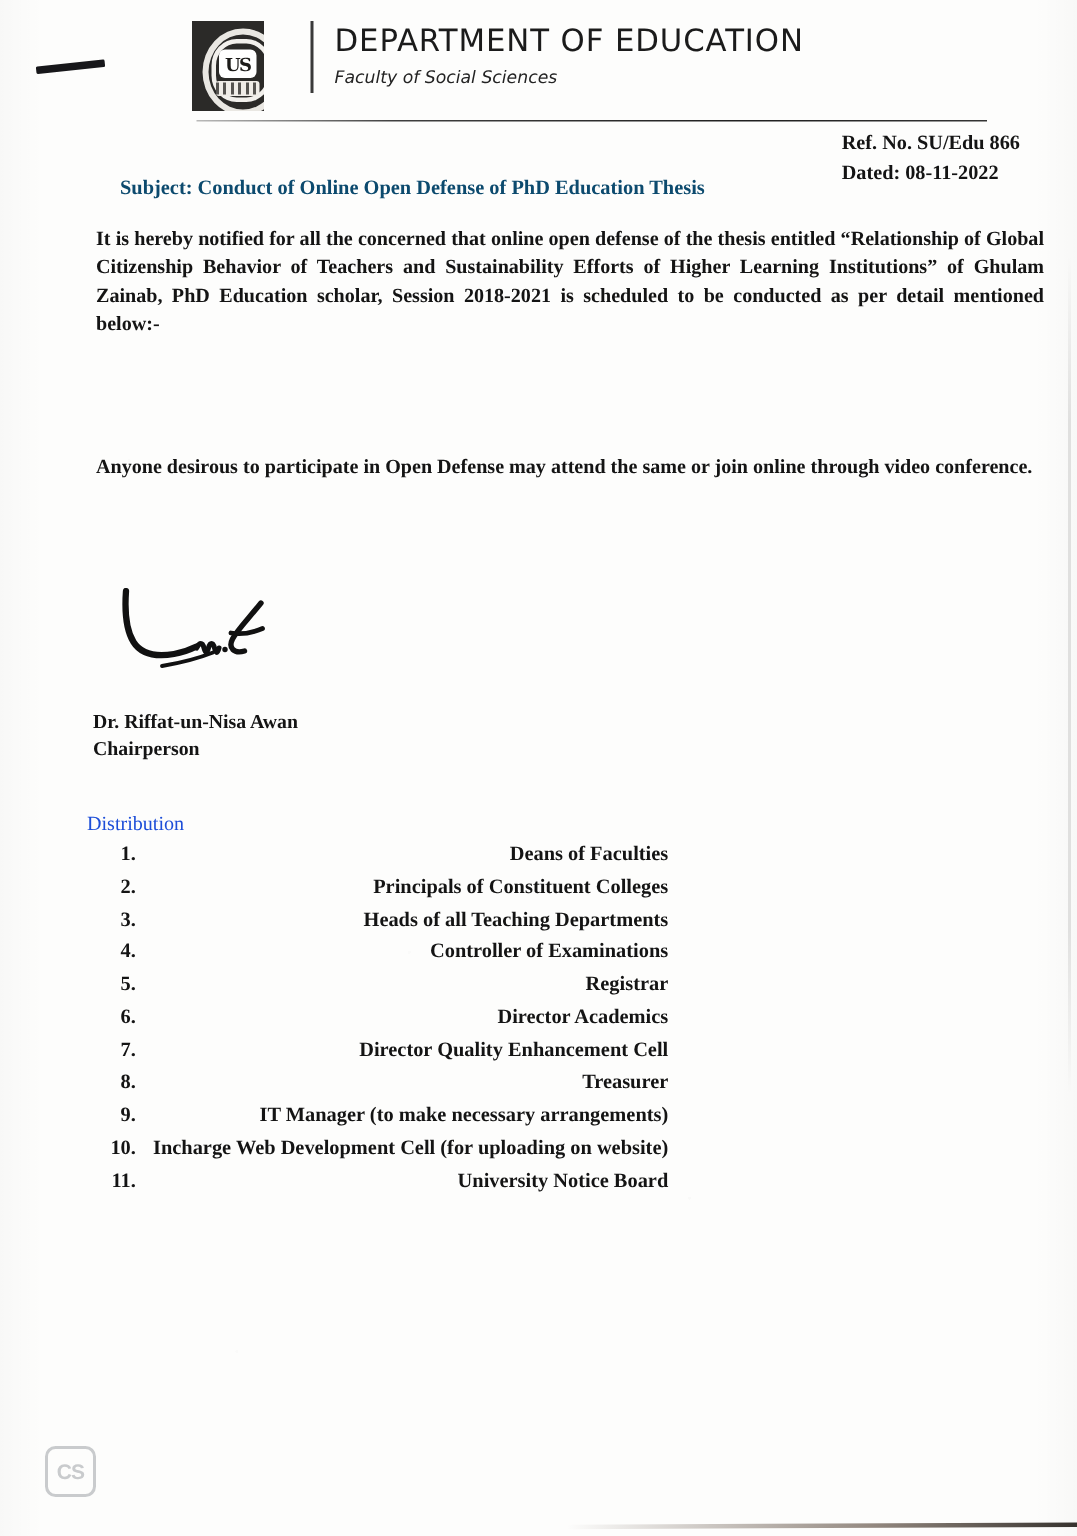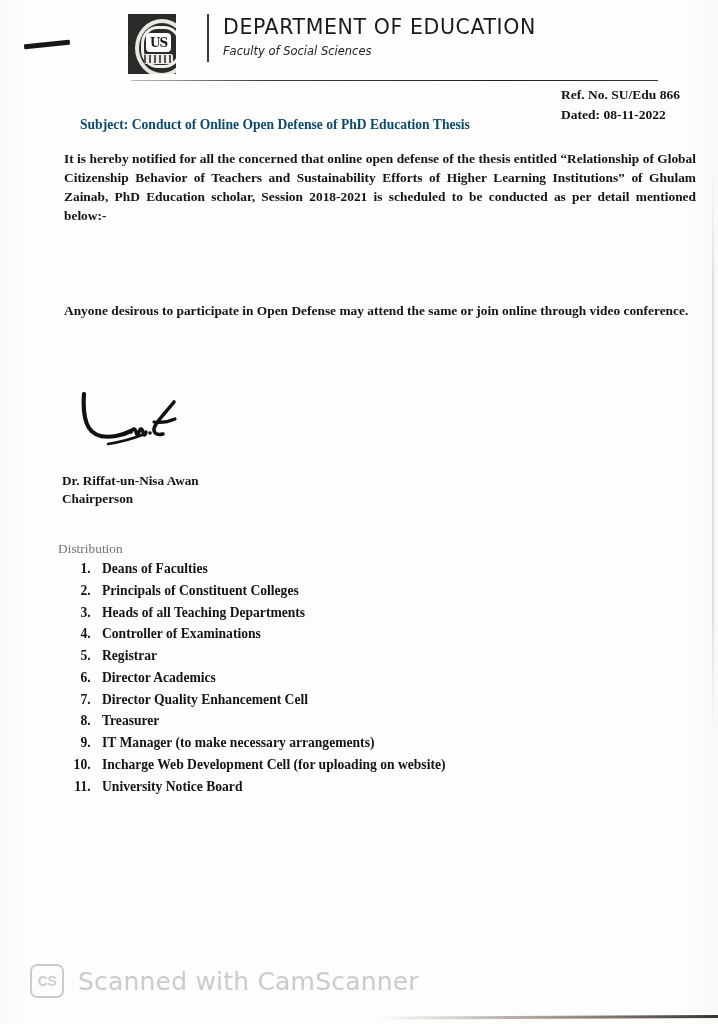--- a/index.html
+++ b/index.html
@@ -240,35 +240,36 @@
     color: #141414;
     line-height: 1.35;
   }
 
   
   .distribution-heading {
     position: absolute;
     left: 58px;
     top: 541px;
     font-size: 13.4px;
-    color: #737373;
+    color: #1d4ed8;
   }
   .distribution-list {
     position: absolute;
     left: 58px;
     top: 558px;
     margin: 0;
     padding-left: 36px;
     font-weight: bold;
     font-size: 13.6px;
     color: #141414;
     line-height: 1.60;
   }
   .distribution-list li {
     padding-left: 8px;
+    text-align: right;
   }
 
   
   .watermark {
     position: absolute;
     left: 30px;
     bottom: 26px;
     display: flex;
     align-items: center;
     gap: 14px;
@@ -364,16 +365,15 @@
     <li>Director Academics</li>
     <li>Director Quality Enhancement Cell</li>
     <li>Treasurer</li>
     <li>IT Manager (to make necessary arrangements)</li>
     <li>Incharge Web Development Cell (for uploading on website)</li>
     <li>University Notice Board</li>
   </ol>
 
   <div class="watermark">
     <div class="cs-logo">CS</div>
-    <div class="cs-text">Scanned with CamScanner</div>
   </div>
 
 </div>
 
 </body></html>

